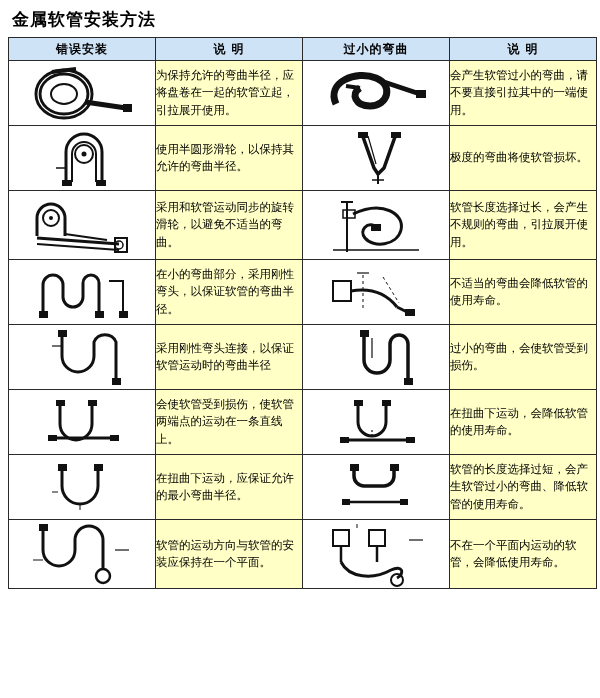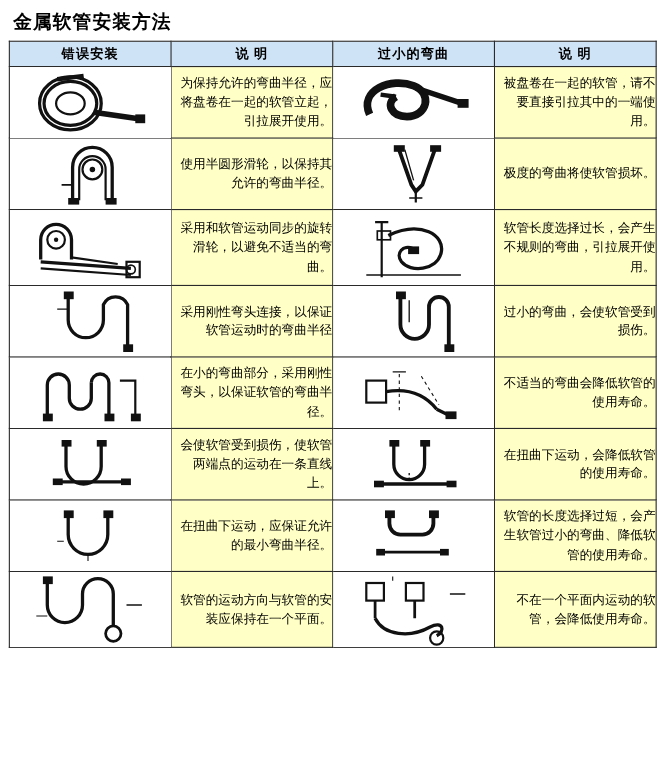--- a/index.html
+++ b/index.html
@@ -42,34 +42,34 @@
   thead th {
     background: #cfe3f7;
     font-size: 12px;
     font-weight: bold;
     height: 22px;
     text-align: center;
     color: #000;
     letter-spacing: 1px;
   }
   .col-img { width: 146px; }
-  .col-txt { width: 146px; font-family: Liberation Serif, serif; }
+  .col-txt { width: 146px; }
   td.imgcell {
     background: #ffffff;
     text-align: center;
     height: 64px;
     position: relative;
   }
   td.txtcell {
     background: #ffffc6;
     font-size: 11.5px;
     line-height: 1.5;
     padding: 4px 7px;
     color: #000;
-    text-align: right;
+    text-align: left;
   }
   .fig {
     display: block;
     margin: 0 auto;
   }
   .row-tall td.imgcell { height: 68px; }
 </style>
 </head>
 <body>
 
@@ -100,21 +100,21 @@
         </td>
         <td class="txtcell">为保持允许的弯曲半径，应将盘卷在一起的软管立起，引拉展开使用。</td>
         <td class="imgcell">
           <svg class="fig" width="120" height="58" viewBox="0 0 120 58">
             <path d="M20 40 C10 18, 40 6, 60 14 C78 21, 72 42, 54 42 C40 42, 34 30, 44 24" fill="none" stroke="#111" stroke-width="7"></path>
             <path d="M62 16 L104 30" stroke="#111" stroke-width="5" fill="none"></path>
             <rect x="100" y="26" width="10" height="8" fill="#111"></rect>
             <path d="M44 24 L30 22" stroke="#111" stroke-width="4"></path>
           </svg>
         </td>
-        <td class="txtcell">被盘卷在一起的软管，请不要直接引拉其中的一端使用。</td>
+        <td class="txtcell">会产生软管过小的弯曲，请不要直接引拉其中的一端使用。</td>
       </tr>
 
       <tr>
         <td class="imgcell">
           <svg class="fig" width="120" height="60" viewBox="0 0 120 60">
             <path d="M44 54 L44 24 A18 18 0 0 1 80 24 L80 54" fill="none" stroke="#111" stroke-width="3"></path>
             <path d="M50 54 L50 26 A12 12 0 0 1 74 26 L74 54" fill="none" stroke="#111" stroke-width="2"></path>
             <circle cx="62" cy="26" r="9" fill="none" stroke="#111" stroke-width="2"></circle>
             <circle cx="62" cy="26" r="2.5" fill="#111"></circle>
             <rect x="40" y="52" width="10" height="6" fill="#111"></rect>
@@ -158,41 +158,20 @@
             <rect x="30" y="16" width="12" height="8" fill="none" stroke="#111" stroke-width="1.5"></rect>
             <rect x="58" y="30" width="10" height="7" fill="#111"></rect>
             <path d="M20 56 L106 56" stroke="#111" stroke-width="1.5"></path>
           </svg>
         </td>
         <td class="txtcell">软管长度选择过长，会产生不规则的弯曲，引拉展开使用。</td>
       </tr>
 
       <tr>
         <td class="imgcell">
-          <svg class="fig" width="120" height="62" viewBox="0 0 120 62">
-            <path d="M40 6 L40 30 A16 16 0 0 0 72 30 L72 16 A12 12 0 0 1 94 16 L94 56" fill="none" stroke="#111" stroke-width="3"></path>
-            <rect x="36" y="4" width="9" height="7" fill="#111"></rect>
-            <rect x="90" y="52" width="9" height="7" fill="#111"></rect>
-            <path d="M30 20 L40 20" stroke="#111" stroke-width="1.2"></path>
-          </svg>
-        </td>
-        <td class="txtcell">采用刚性弯头连接，以保证软管运动时的弯曲半径</td>
-        <td class="imgcell">
-          <svg class="fig" width="120" height="62" viewBox="0 0 120 62">
-            <path d="M48 6 L48 34 A13 13 0 0 0 74 34 L74 18 A9 9 0 0 1 92 18 L92 56" fill="none" stroke="#111" stroke-width="3.5"></path>
-            <rect x="44" y="4" width="9" height="7" fill="#111"></rect>
-            <rect x="88" y="52" width="9" height="7" fill="#111"></rect>
-            <path d="M56 12 L56 32" stroke="#111" stroke-width="1.2"></path>
-          </svg>
-        </td>
-        <td class="txtcell">过小的弯曲，会使软管受到损伤。</td>
-      </tr>
-
-      <tr>
-        <td class="imgcell">
           <svg class="fig" width="126" height="58" viewBox="0 0 126 58">
             <path d="M24 52 L24 22 A10 10 0 0 1 44 22 L44 34 A10 10 0 0 0 64 34 L64 20" fill="none" stroke="#111" stroke-width="3"></path>
             <path d="M64 20 A8 8 0 0 1 80 20 L80 52" fill="none" stroke="#111" stroke-width="3"></path>
             <rect x="20" y="48" width="9" height="7" fill="#111"></rect>
             <rect x="76" y="48" width="9" height="7" fill="#111"></rect>
             <path d="M90 18 L104 18 L104 52" fill="none" stroke="#111" stroke-width="2"></path>
             <rect x="100" y="48" width="9" height="7" fill="#111"></rect>
           </svg>
         </td>
         <td class="txtcell">在小的弯曲部分，采用刚性弯头，以保证软管的弯曲半径。</td>
@@ -201,20 +180,41 @@
             <rect x="20" y="18" width="18" height="20" fill="none" stroke="#111" stroke-width="2"></rect>
             <path d="M38 28 C62 24, 76 34, 84 44" fill="none" stroke="#111" stroke-width="3"></path>
             <path d="M84 44 L96 50" stroke="#111" stroke-width="3"></path>
             <rect x="92" y="46" width="10" height="7" fill="#111"></rect>
             <path d="M50 12 L50 46" stroke="#111" stroke-width="1" stroke-dasharray="3,3"></path>
             <path d="M44 10 L56 10" stroke="#111" stroke-width="1.2"></path>
             <path d="M70 14 L86 40" stroke="#111" stroke-width="1" stroke-dasharray="3,3"></path>
           </svg>
         </td>
         <td class="txtcell">不适当的弯曲会降低软管的使用寿命。</td>
+      </tr>
+
+      <tr>
+        <td class="imgcell">
+          <svg class="fig" width="120" height="62" viewBox="0 0 120 62">
+            <path d="M40 6 L40 30 A16 16 0 0 0 72 30 L72 16 A12 12 0 0 1 94 16 L94 56" fill="none" stroke="#111" stroke-width="3"></path>
+            <rect x="36" y="4" width="9" height="7" fill="#111"></rect>
+            <rect x="90" y="52" width="9" height="7" fill="#111"></rect>
+            <path d="M30 20 L40 20" stroke="#111" stroke-width="1.2"></path>
+          </svg>
+        </td>
+        <td class="txtcell">采用刚性弯头连接，以保证软管运动时的弯曲半径</td>
+        <td class="imgcell">
+          <svg class="fig" width="120" height="62" viewBox="0 0 120 62">
+            <path d="M48 6 L48 34 A13 13 0 0 0 74 34 L74 18 A9 9 0 0 1 92 18 L92 56" fill="none" stroke="#111" stroke-width="3.5"></path>
+            <rect x="44" y="4" width="9" height="7" fill="#111"></rect>
+            <rect x="88" y="52" width="9" height="7" fill="#111"></rect>
+            <path d="M56 12 L56 32" stroke="#111" stroke-width="1.2"></path>
+          </svg>
+        </td>
+        <td class="txtcell">过小的弯曲，会使软管受到损伤。</td>
       </tr>
 
       <tr>
         <td class="imgcell">
           <svg class="fig" width="120" height="56" viewBox="0 0 120 56">
             <path d="M38 8 L38 30 A16 16 0 0 0 70 30 L70 8" fill="none" stroke="#111" stroke-width="3"></path>
             <rect x="34" y="6" width="9" height="6" fill="#111"></rect>
             <rect x="66" y="6" width="9" height="6" fill="#111"></rect>
             <path d="M30 44 L92 44" stroke="#111" stroke-width="3"></path>
             <rect x="26" y="41" width="9" height="6" fill="#111"></rect>

